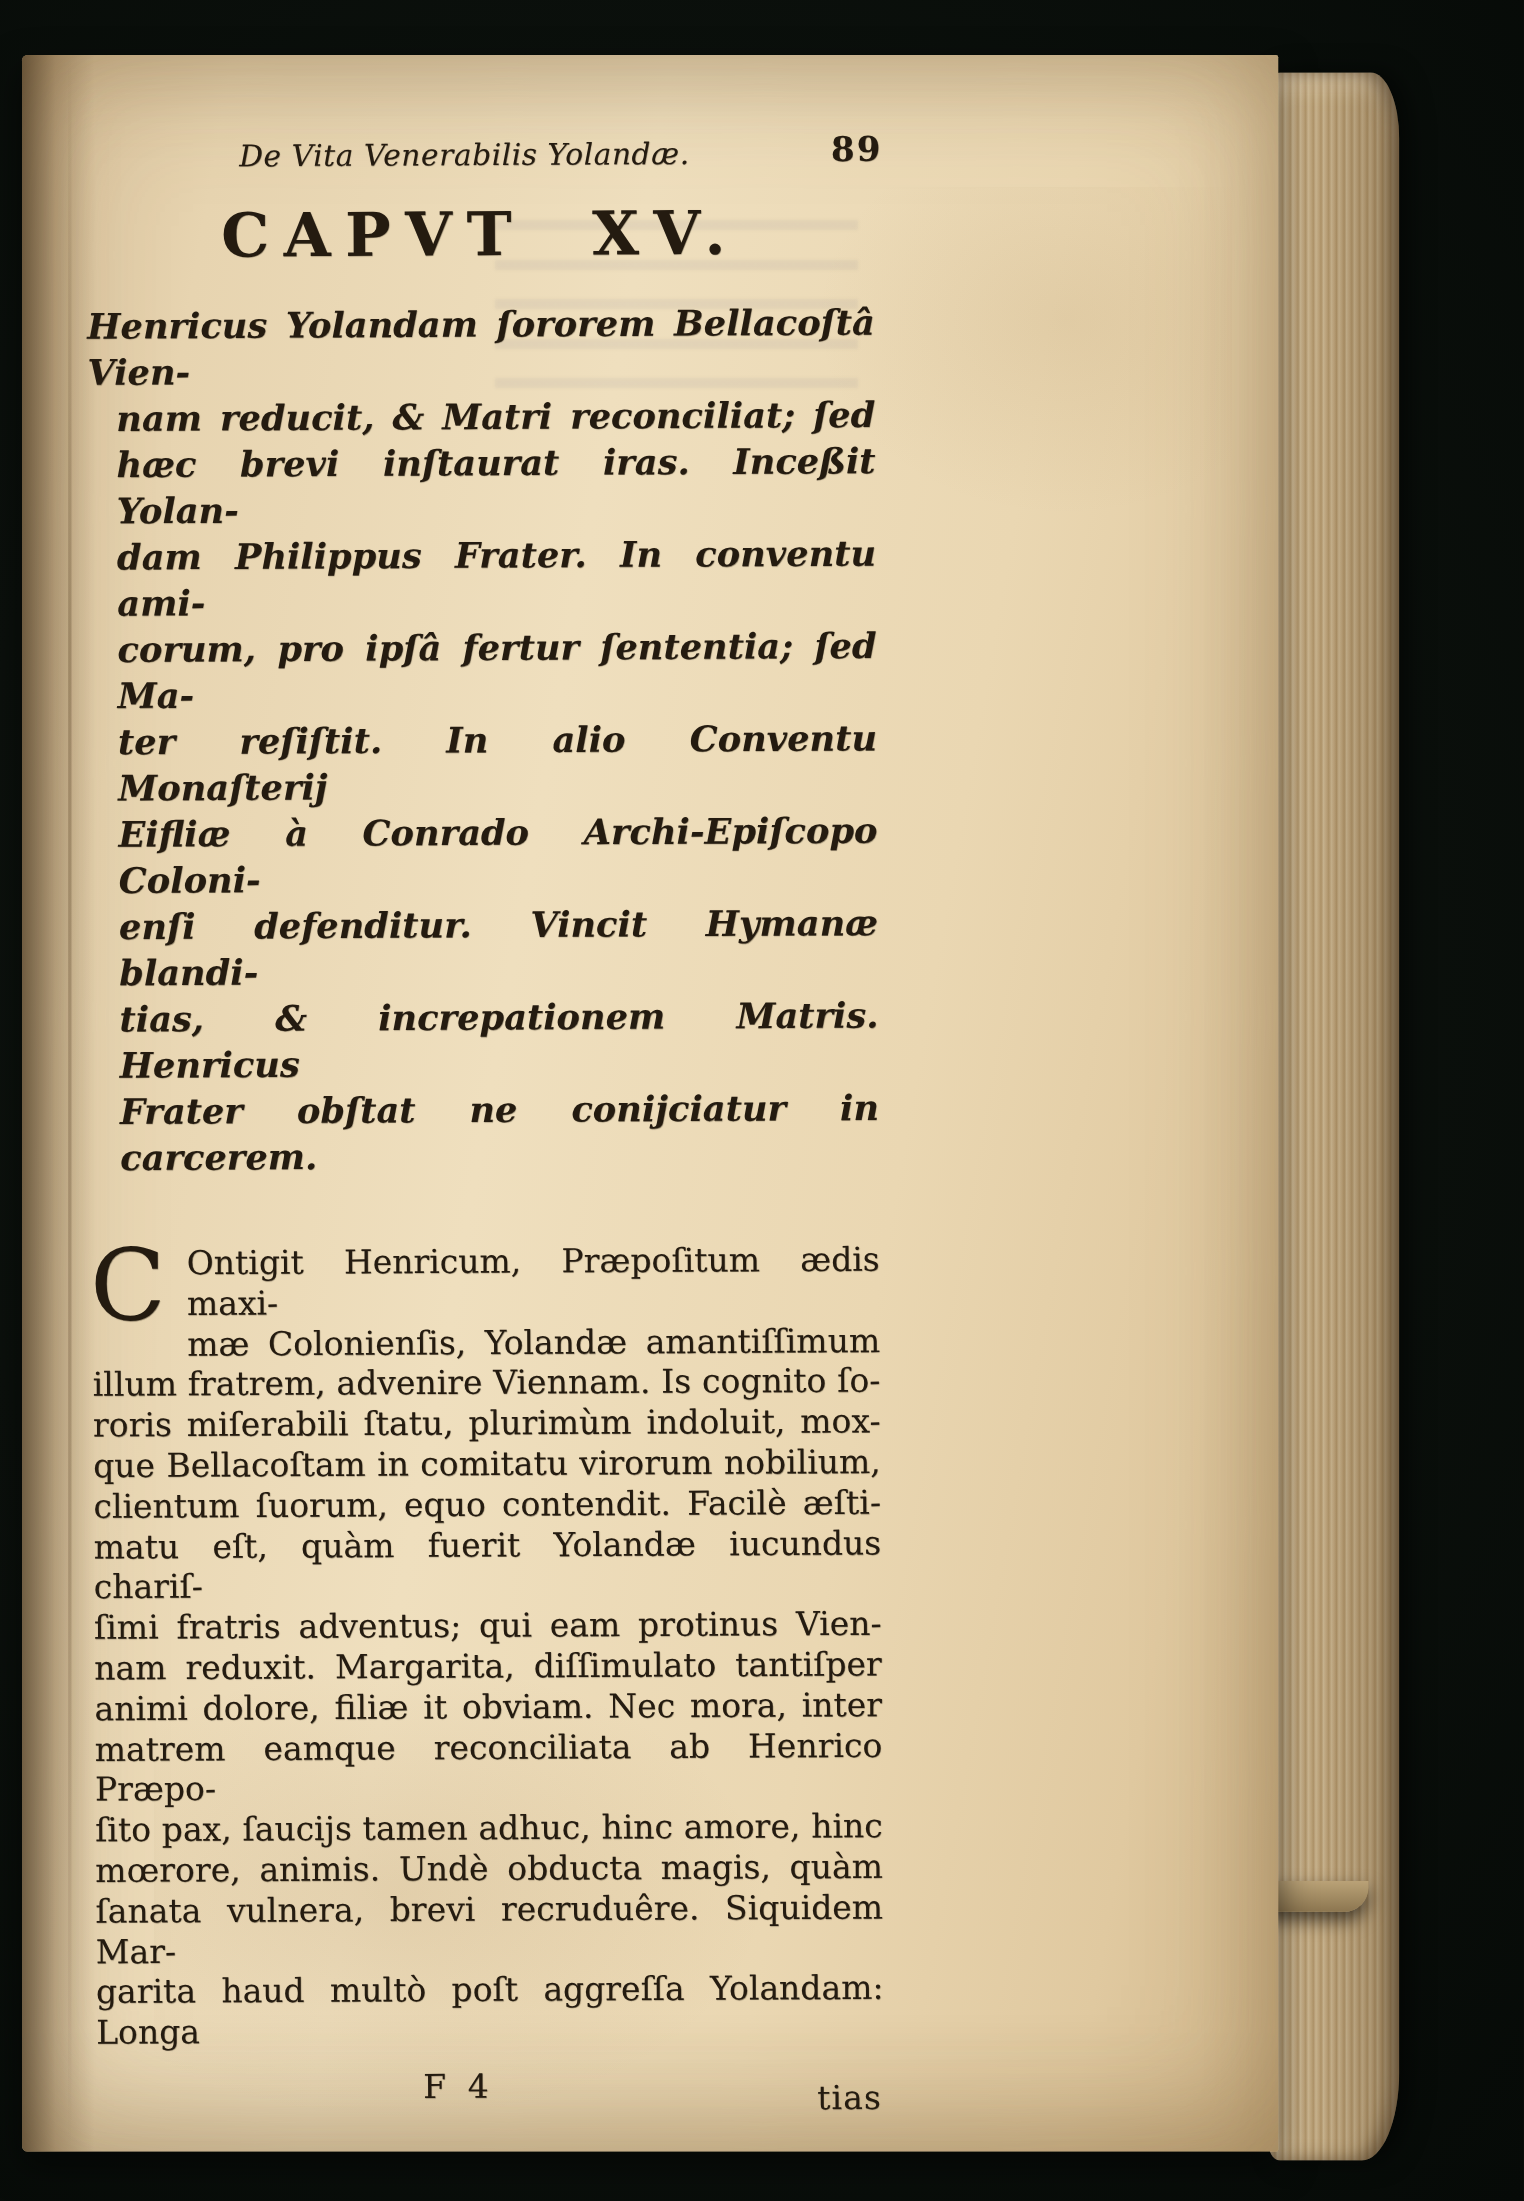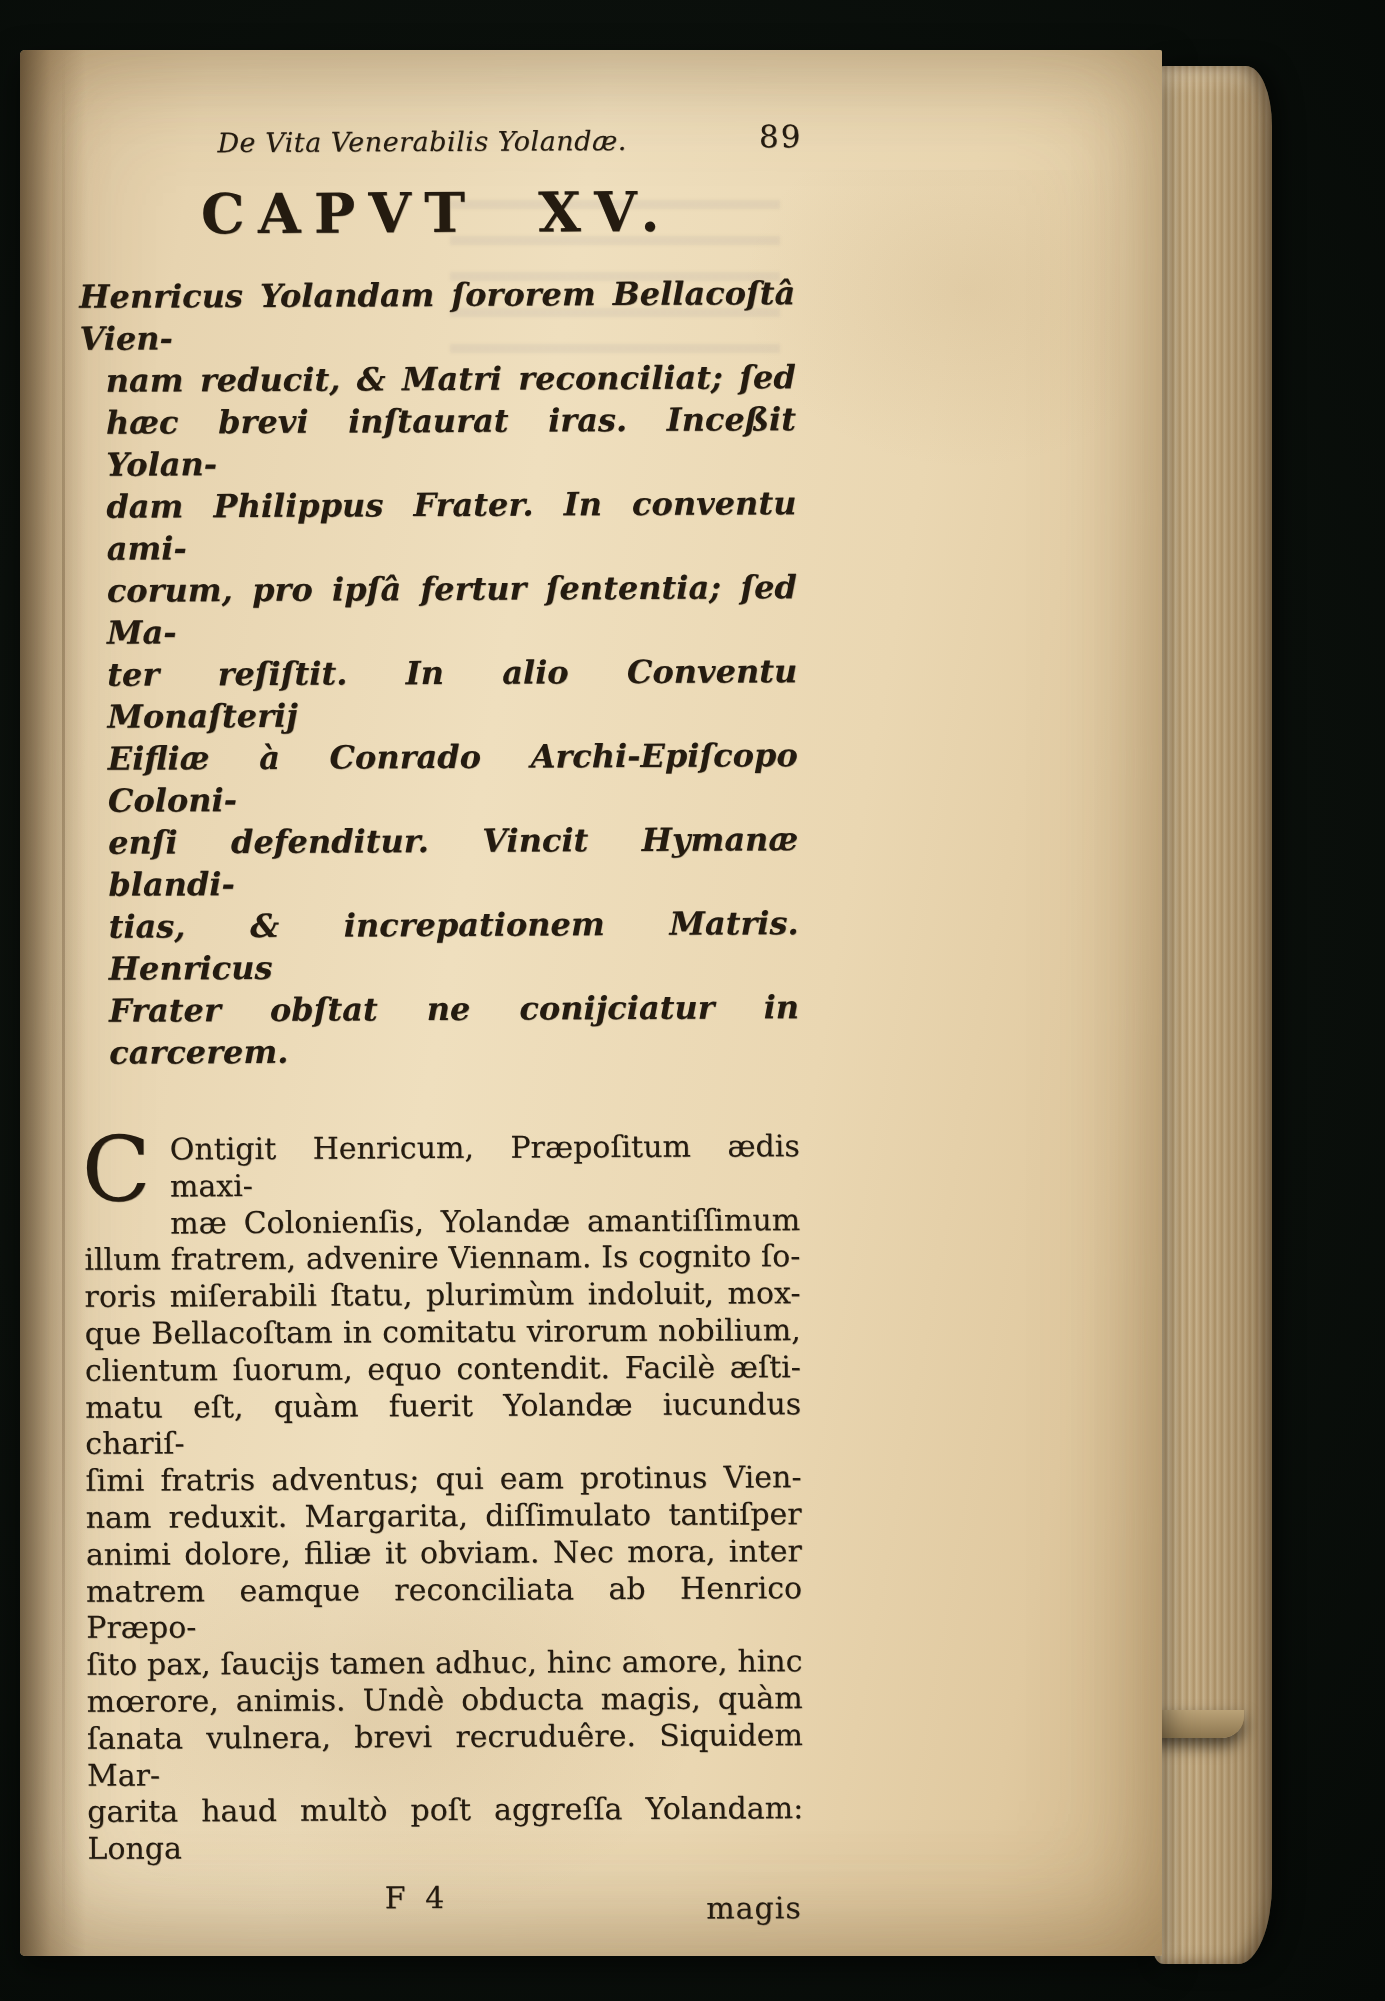--- a/index.html
+++ b/index.html
@@ -79,21 +79,21 @@
     text-shadow: 0.4px 0.5px 0.7px rgba(32,22,8,0.45);
     transform: rotate(-0.3deg); transform-origin: 50% 0;
   }
   .header-row { position:relative; margin-top:76px; height:40px; }
   .running-title {
     position:absolute; left:48%; transform:translateX(-50%);
     font-style:italic; font-size:27px; white-space:nowrap; letter-spacing:0.5px;
   }
   .page-number {
     position:absolute; right:-8px; top:-6px;
-    font-weight:normal; font-size:31px; letter-spacing:2px;margin-left:29px;
+    font-weight:bold; font-size:31px; letter-spacing:2px;margin-left:29px;
   }
   .chapter-heading {
     margin-top:14px; text-align:center;
     font-size:55px; font-weight:bold;
     letter-spacing:0.24em; word-spacing:0.5em;
     line-height:66px; white-space:nowrap;
   }
   .argument {
     margin-top:28px;
     font-style:italic; font-weight:bold;
@@ -165,19 +165,19 @@
           <div class="body-line">animi dolore, filiæ it obviam. Nec mora, inter</div>
           <div class="body-line">matrem eamque reconciliata ab Henrico Præpo-</div>
           <div class="body-line">ſito pax, ſaucijs tamen adhuc, hinc amore, hinc</div>
           <div class="body-line">mœrore, animis. Undè obducta magis, quàm</div>
           <div class="body-line">ſanata vulnera, brevi recruduêre. Siquidem Mar-</div>
           <div class="body-line">garita haud multò poſt aggreſſa Yolandam: Longa</div>
         </div>
 
         <div class="footer-row">
           <span class="signature-mark">F 4</span>
-          <span class="catchword">magis</span>
+          <span class="catchword">tias</span>
         </div>
 
       </div>
     </div>
   </div>
 </div>
 
 </body></html>

